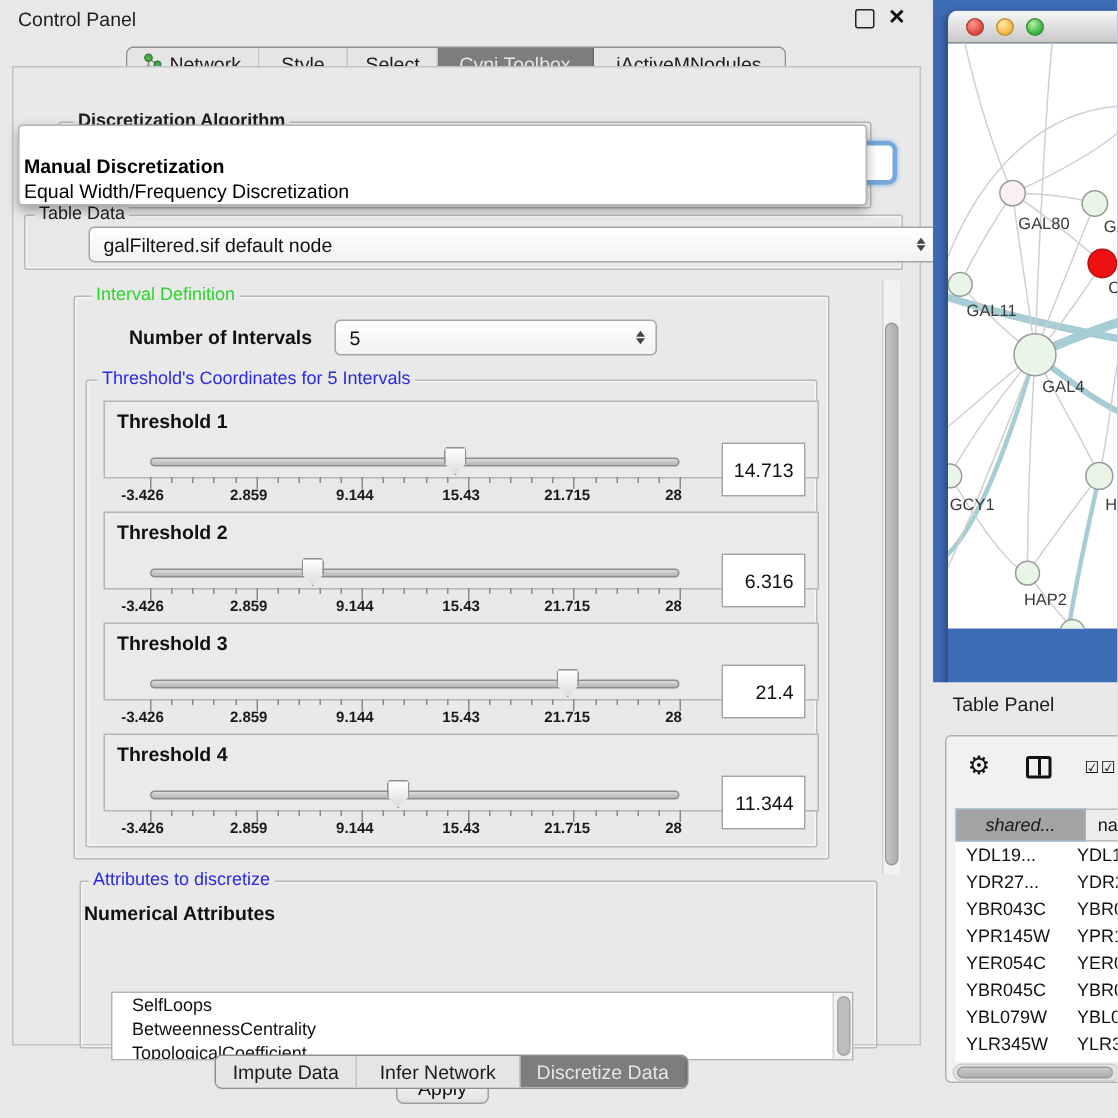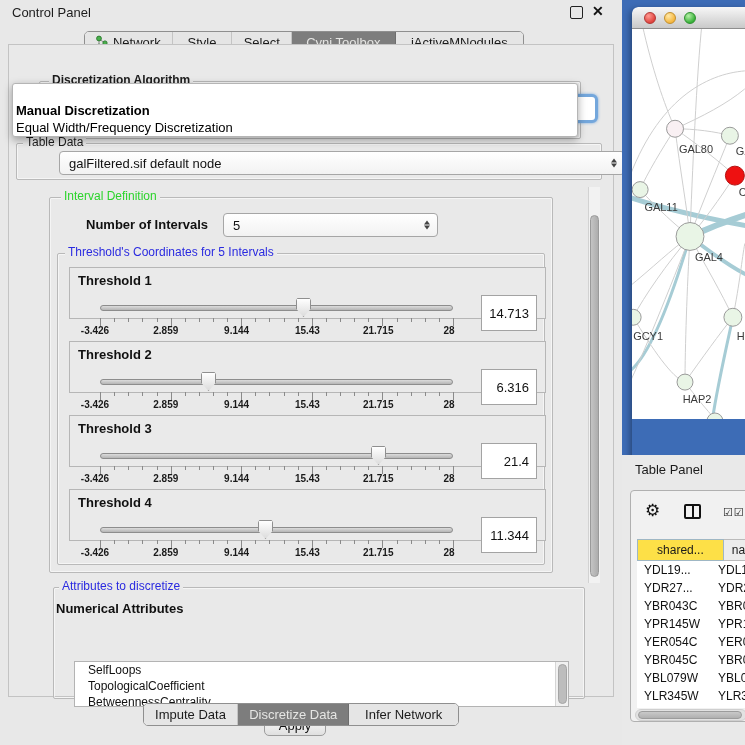--- a/index.html
+++ b/index.html
@@ -78,21 +78,21 @@
   .bottom-right { left:622px; top:455px; width:123px; height:290px; background:#e9e9e9; }
   .tp-title { position:absolute; left:13px; top:7px; font-size:13px; color:#1b1b1b; }
   .tp-box { position:absolute; left:8px; top:35px; width:120px; height:232px; background:#f1f1f1; border:1px solid #b0b0b0; border-radius:4px; overflow:hidden; }
   .gear { position:absolute; left:14px; top:11px; font-size:17px; color:#111; line-height:17px; }
   .cols-icon { position:absolute; left:53px; top:13px; width:17px; height:15px; border:2px solid #111; border-radius:2px; }
   .cols-icon::after { content:""; position:absolute; left:50%; top:0; bottom:0; width:2px; background:#111; transform:translateX(-1px); }
   .cb { position:absolute; top:16px; font-size:11px; color:#111; line-height:11px; letter-spacing:1px; }
   .ttable { position:absolute; left:6px; top:48px; right:-40px; }
   .ttable .hrow { display:flex; height:22px; font-size:12px; color:#1a1a1a; }
   .hcell { border:1px solid #9fb7c4; display:flex; align-items:center; }
-  .hcell.c1 { width:94px; background:#fde047; justify-content:center; }
+  .hcell.c1 { width:94px; background:#a3a3a3; justify-content:center;font-style:italic; }
   .hcell.c2 { width:70px; background:#ececec; border-left:none; border-color:#bbb; padding-left:8px; }
   .trow { display:flex; height:18px; font-size:12px; color:#111; background:#fff; }
   .tcell { display:flex; align-items:center; }
   .tcell.c1 { width:73px; padding-left:7px; }
   .tcell.c2 { width:70px; padding-left:8px; }
   .tbody-wrap { background:#fff; overflow:hidden; height:147px; }
   .hscroll { position:absolute; left:4px; right:2px; top:218px; height:12px; background:#e2e2e2; border:1px solid #cfcfcf; border-radius:6px; }
   .hthumb { position:absolute; left:2px; top:1px; width:104px; height:8px; background:linear-gradient(#c9c9c9,#b0b0b0); border:1px solid #9c9c9c; border-radius:5px; }
 </style>
 </head>
@@ -333,36 +333,36 @@
 
     <div class="group" style="left:44px; top:542px; width:532px; height:112px;"></div>
     <div class="group-title t-blue" style="left:50px; top:535px;">Attributes to discretize</div>
     <div class="abs" style="left:47px; top:556px; font-size:13px; font-weight:bold; color:#111;">Numerical Attributes</div>
 
     <div class="attr-list" id="attr-list">
       <div class="attr-scroll">
           <div class="attr-thumb"></div>
         </div>
     <div class="attr-item">SelfLoops</div>
+        <div class="attr-item">BetweennessCentrality</div>
         <div class="attr-item">TopologicalCoefficient</div>
-        <div class="attr-item">BetweennessCentrality</div>
       </div>
 
     <button class="apply-btn">Apply</button>
   </div>
 
   <div class="abs tabbar" id="bottom-tabs" style="left:143px; top:703px; width:316px;">
       <div class="tabseg" style="width: 97px;">
         <span>Impute Data</span>
       </div>
+      <div class="tabseg" style="width: 112px;">
+        <span>Infer Network</span>
+      </div>
       <div class="tabseg sel" style="width: 115px;">
         <span>Discretize Data</span>
-      </div>
-      <div class="tabseg" style="width: 112px;">
-        <span>Infer Network</span>
       </div>
     </div>
 
   <div class="abs combo-focus"></div>
   <div class="abs popup">
     <div class="opt1">Manual Discretization</div>
     <div class="opt2">Equal Width/Frequency Discretization</div>
   </div>
 </div>
 

